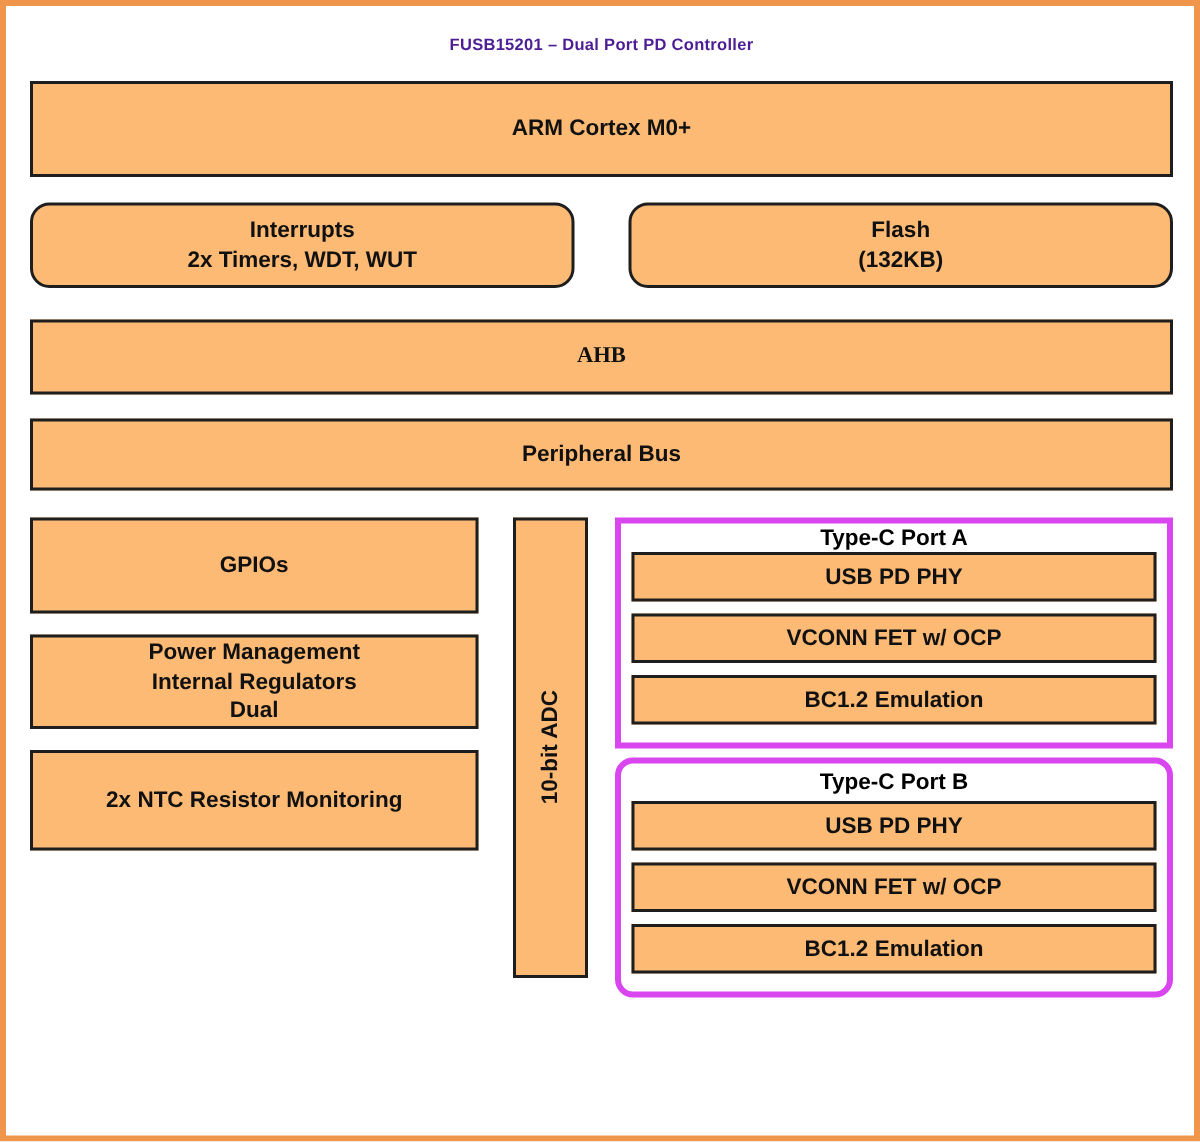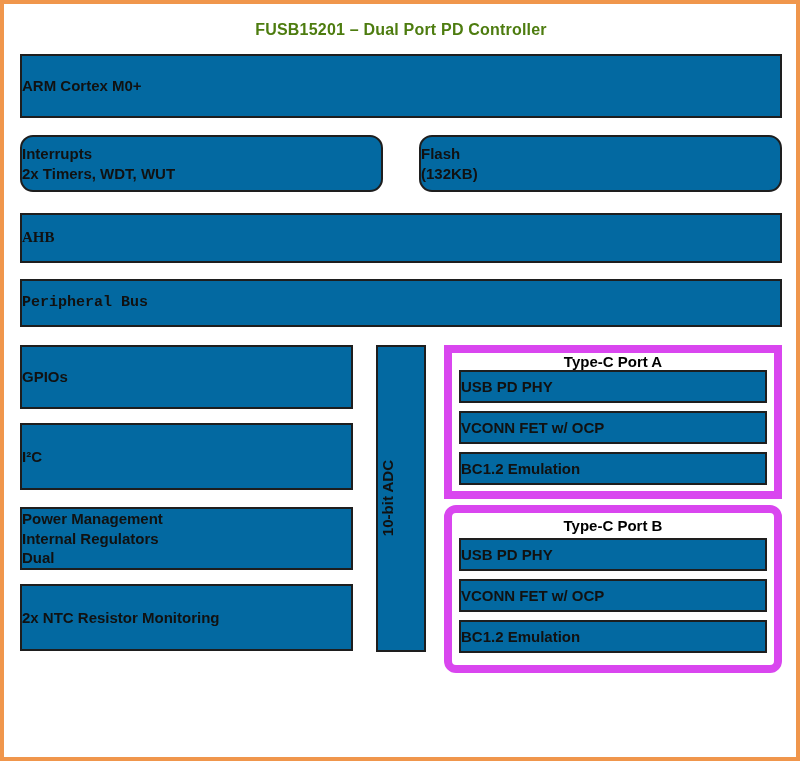--- a/index.html
+++ b/index.html
@@ -12,57 +12,57 @@
     border: 4px solid #F0964C;
     background: #ffffff;
     padding: 2px 14px 10px 16px;
   }
 
   .title-row {
     height: 48px;
     display: flex;
     align-items: center;
     justify-content: center;
-    font-size: 16px;
+    font-size: 11px;
     font-weight: bold;
-    color: #4d7c0f;
+    color: #4c1d95;
     letter-spacing: 0.2px;
   }
 
   .blk {
-    background: #0369a1;
+    background: #fdba74;
     border: 2px solid #1E1E1E;
     color: #111111;
     font-weight: bold;
     font-size: 15px;
     line-height: 1.3;
     display: flex;
     flex-direction: column;
-    align-items: flex-start;
+    align-items: center;
     justify-content: center;
     text-align: center;
   }
 
   .arm { height: 64px; margin-bottom: 17px; }
 
   .grid2 {
     display: grid;
     grid-template-columns: 1fr 1fr;
     column-gap: 36px;
     row-gap: 18px;
     margin-bottom: 21px;
   }
   .grid2 .blk { height: 57px; border-radius: 13px; }
 
   .ahb  { height: 50px; margin-bottom: 16px; font-family: Liberation Serif, serif; }
-  .pbus { height: 48px; margin-bottom: 18px; font-family: Liberation Mono, monospace; }
+  .pbus { height: 48px; margin-bottom: 18px; }
 
   .lower { display: flex; height: 307px; }
 
-  .left-col { width: 333px; display: flex; flex-direction: column; }
+  .left-col { width: 299px; display: flex; flex-direction: column; }
   .b-gpio { height: 64px; margin-bottom: 14px; }
   .b-i2c  { height: 67px; margin-bottom: 17px; }
   .b-pwr  { height: 63px; margin-bottom: 14px; }
   .b-ntc  { height: 67px; }
 
   .adc {
     width: 50px;
     margin-left: 23px;
     margin-right: 18px;
     height: 307px;
@@ -70,21 +70,21 @@
   .adc span {
     writing-mode: vertical-rl;
     transform: rotate(180deg);
     white-space: nowrap;
   }
 
   .right-col { flex: 1; display: flex; flex-direction: column; }
 
   .port-group {
     background: #ffffff;
-    border: 8px solid #d946ef;
+    border: 4px solid #d946ef;
     padding: 0 7px 8px 7px;
     display: flex;
     flex-direction: column;
   }
   .port-a { height: 154px; margin-bottom: 6px; }
   .port-b { flex: 1; border-radius: 12px; }
 
   .port-title {
     height: 25px;
     display: flex;
@@ -126,23 +126,20 @@
   <div class="blk pbus">
     <div>Peripheral Bus</div>
   </div>
 
   <div class="lower">
 
     <div class="left-col">
       <div class="blk b-gpio">
         <div>GPIOs</div>
       </div>
-      <div class="blk b-i2c">
-        <div>I²C</div>
-      </div>
       <div class="blk b-pwr">
         <div>Power Management</div>
         <div>Internal Regulators</div>
         <div>Dual</div>
       </div>
       <div class="blk b-ntc">
         <div>2x NTC Resistor Monitoring</div>
       </div>
     </div>
 

